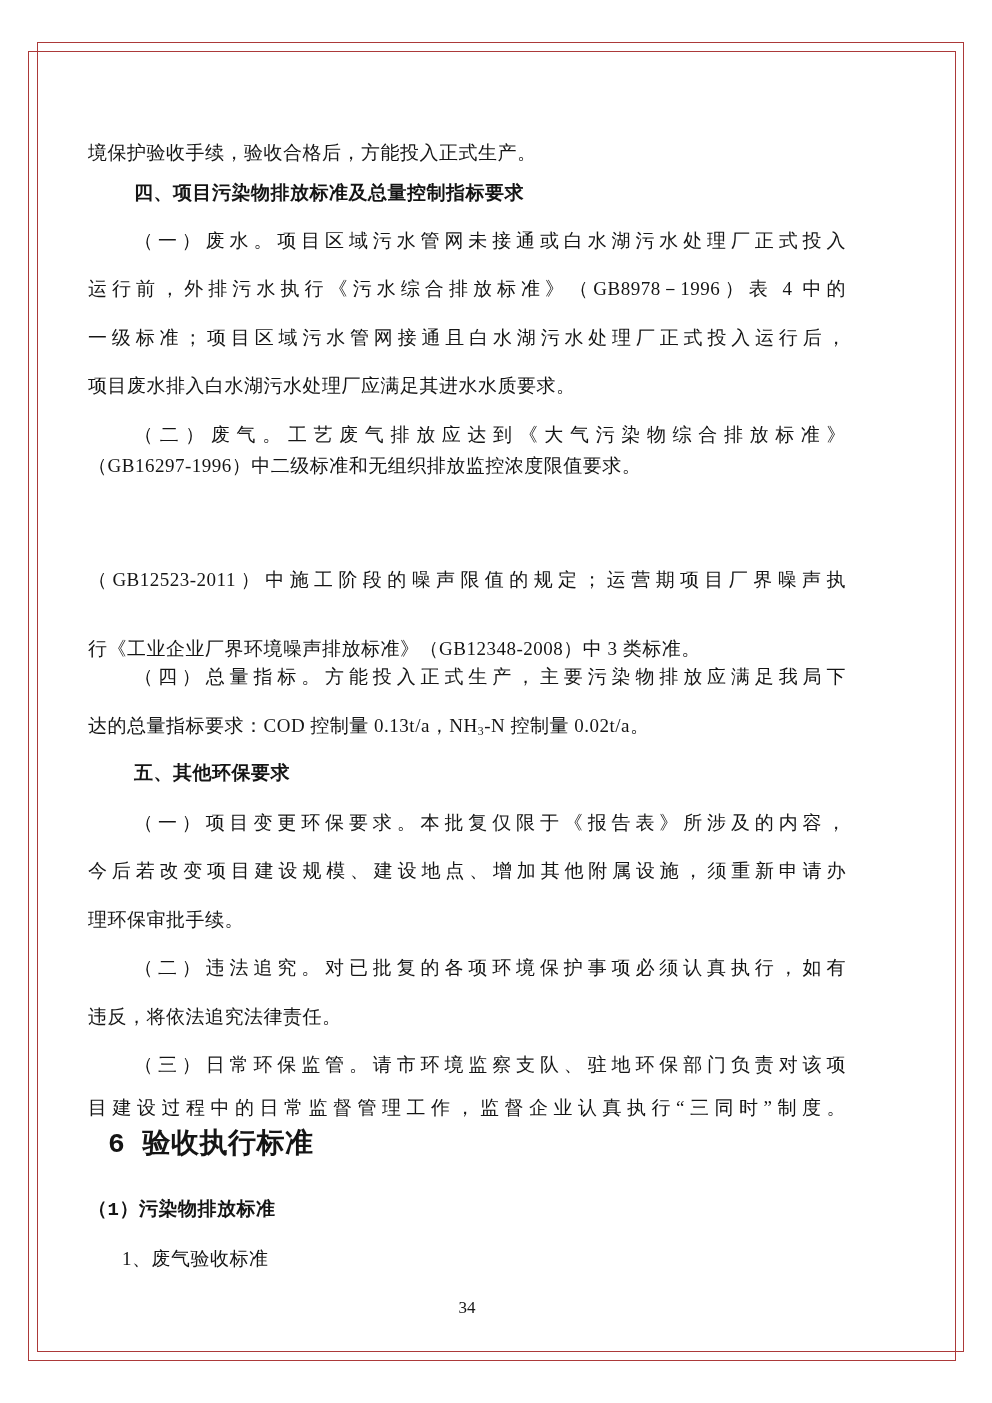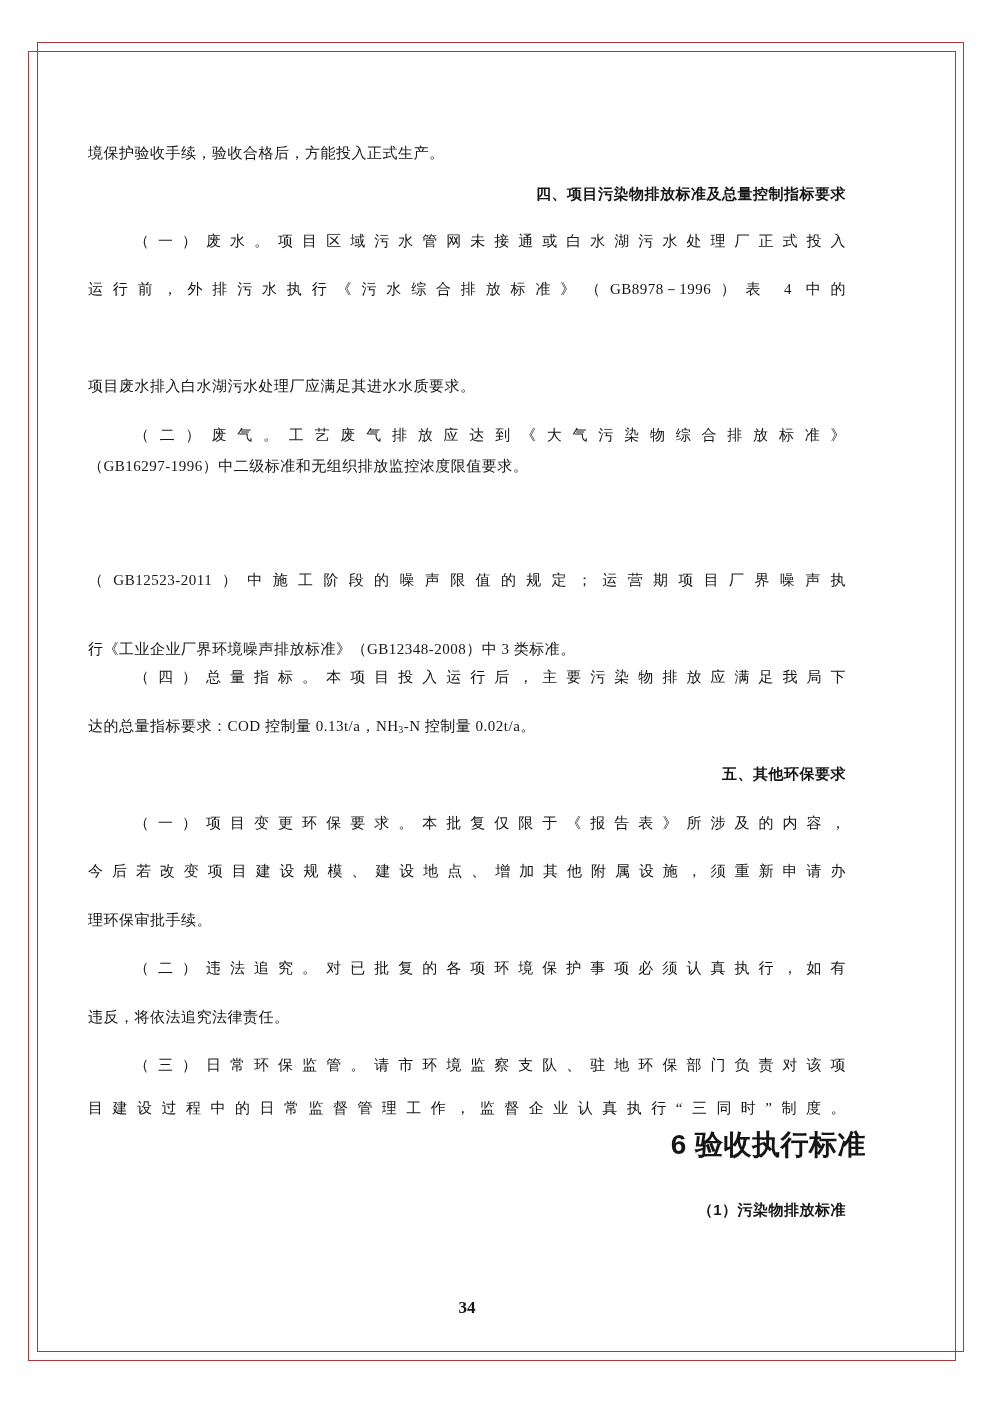--- a/index.html
+++ b/index.html
@@ -22,92 +22,92 @@
     border: 1px solid #ac3939;
     pointer-events: none;
   }
   .border-a { left: 37px; top: 42px;  width: 925px; height: 1308px; }
   .border-b { left: 28px; top: 51px;  width: 926px; height: 1308px; }
 
   .line {
     position: absolute;
     left: 88px;
     width: 758px;
-    font-size: 15px;
+    font-size: 19px;
     line-height: 34px;
     white-space: normal;
     letter-spacing: 0.5px;
   }
   .indent { padding-left: 46px; box-sizing: border-box; }
   .flush  { text-align: justify; text-align-last: justify; }
   .hei {
-    font-family: Liberation Sans, sans-serif;
+    font-family: Liberation Mono, monospace;
     font-weight: 700;
-    text-align: right;
   }
   .chapter {
     font-size: 28px;
     line-height: 38px;
     margin-left: 20px;
   }
   .sub3 {
     font-size: 0.62em;
     vertical-align: -0.25em;
     line-height: 0;
   }
   .pagenum {
     position: absolute;
     left: 88px;
     width: 758px;
     text-align: center;
     font-size: 17px;
     line-height: 22px;
-    font-weight: bold;
   }
   .list-indent { padding-left: 34px; box-sizing: border-box; }
 </style>
 </head>
 <body>
 
 <div class="page">
 
   <div class="border-rect border-a"></div>
   <div class="border-rect border-b"></div>
 
   <div class="line" style="top:136px">境保护验收手续，验收合格后，方能投入正式生产。</div>
 
   <div class="line hei indent" style="top:177px">四、项目污染物排放标准及总量控制指标要求</div>
 
   <div class="line indent flush" style="top:224px">（一）废水。项目区域污水管网未接通或白水湖污水处理厂正式投入</div>
   <div class="line flush" style="top:272px">运行前，外排污水执行《污水综合排放标准》（GB8978－1996）表 4 中的</div>
+  <div class="line flush" style="top:321px">一级标准；项目区域污水管网接通且白水湖污水处理厂正式投入运行后，</div>
   <div class="line indent flush" style="top:418px">（二）废气。工艺废气排放应达到《大气污染物综合排放标准》</div>
 
   <div class="line" style="top:369px">项目废水排入白水湖污水处理厂应满足其进水水质要求。</div>
   <div class="line" style="top:449px">（GB16297-1996）中二级标准和无组织排放监控浓度限值要求。</div>
 
   <div class="line flush" style="top:563px">（GB12523-2011）中施工阶段的噪声限值的规定；运营期项目厂界噪声执</div>
   <div class="line" style="top:632px">行《工业企业厂界环境噪声排放标准》（GB12348-2008）中 3 类标准。</div>
 
-  <div class="line indent flush" style="top:660px">（四）总量指标。本项目投入运行后，主要污染物排放应满足我局下</div>
+  <div class="line indent flush" style="top:660px">（四）总量指标。方能投入正式生产，主要污染物排放应满足我局下</div>
   <div class="line" style="top:709px">
     <span>达的总量指标要求：COD 控制量 0.13t/a，NH</span><span class="sub3">3</span><span>-N 控制量 0.02t/a。</span>
   </div>
 
   <div class="line hei indent" style="top:757px">五、其他环保要求</div>
 
   <div class="line flush" style="top:854px">今后若改变项目建设规模、建设地点、增加其他附属设施，须重新申请办</div>
   <div class="line indent flush" style="top:806px">（一）项目变更环保要求。本批复仅限于《报告表》所涉及的内容，</div>
   <div class="line" style="top:903px">理环保审批手续。</div>
 
   <div class="line indent flush" style="top:951px">（二）违法追究。对已批复的各项环境保护事项必须认真执行，如有</div>
   <div class="line" style="top:1000px">违反，将依法追究法律责任。</div>
 
   <div class="line indent flush" style="top:1048px">（三）日常环保监管。请市环境监察支队、驻地环保部门负责对该项</div>
   <div class="line flush" style="top:1091px">目建设过程中的日常监督管理工作，监督企业认真执行“三同时”制度。</div>
 
   <div class="line hei chapter" style="top:1126px">6 验收执行标准</div>
 
   <div class="line hei" style="top:1193px">（1）污染物排放标准</div>
 
+  <div class="line list-indent" style="top:1242px">1、废气验收标准</div>
 
   <div class="pagenum" style="top:1297px">34</div>
 
 </div>
 
 </body></html>

